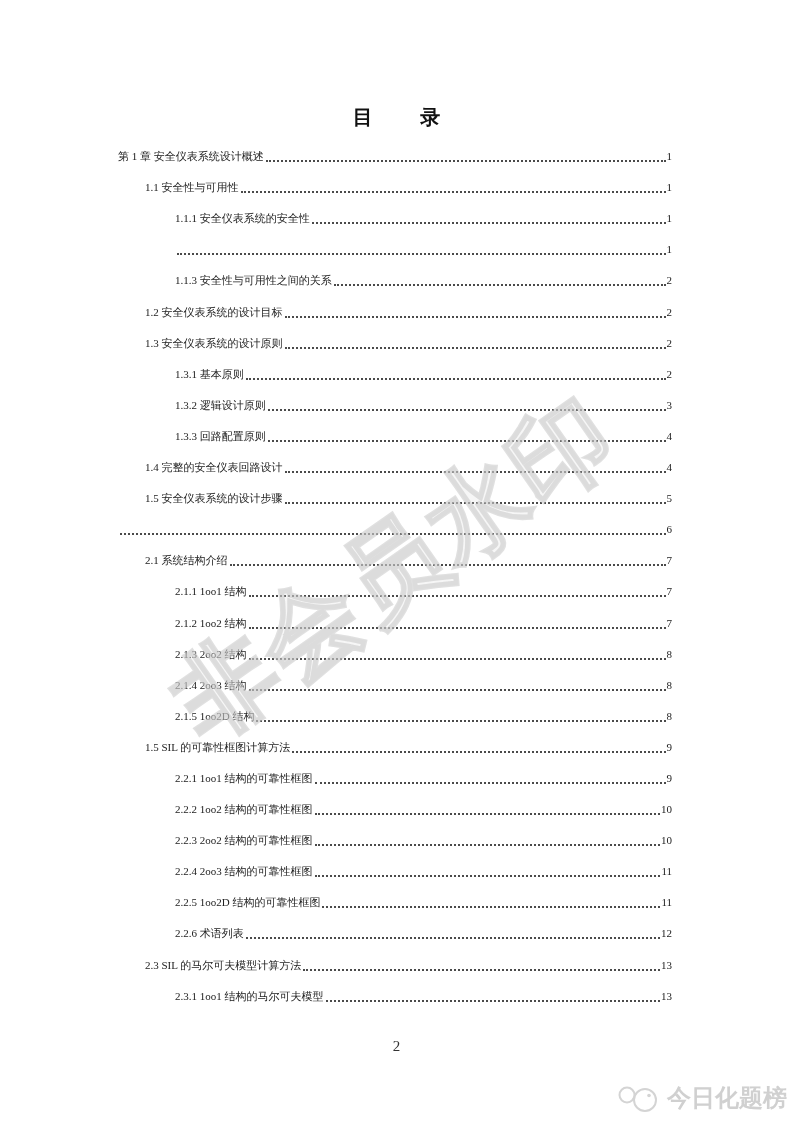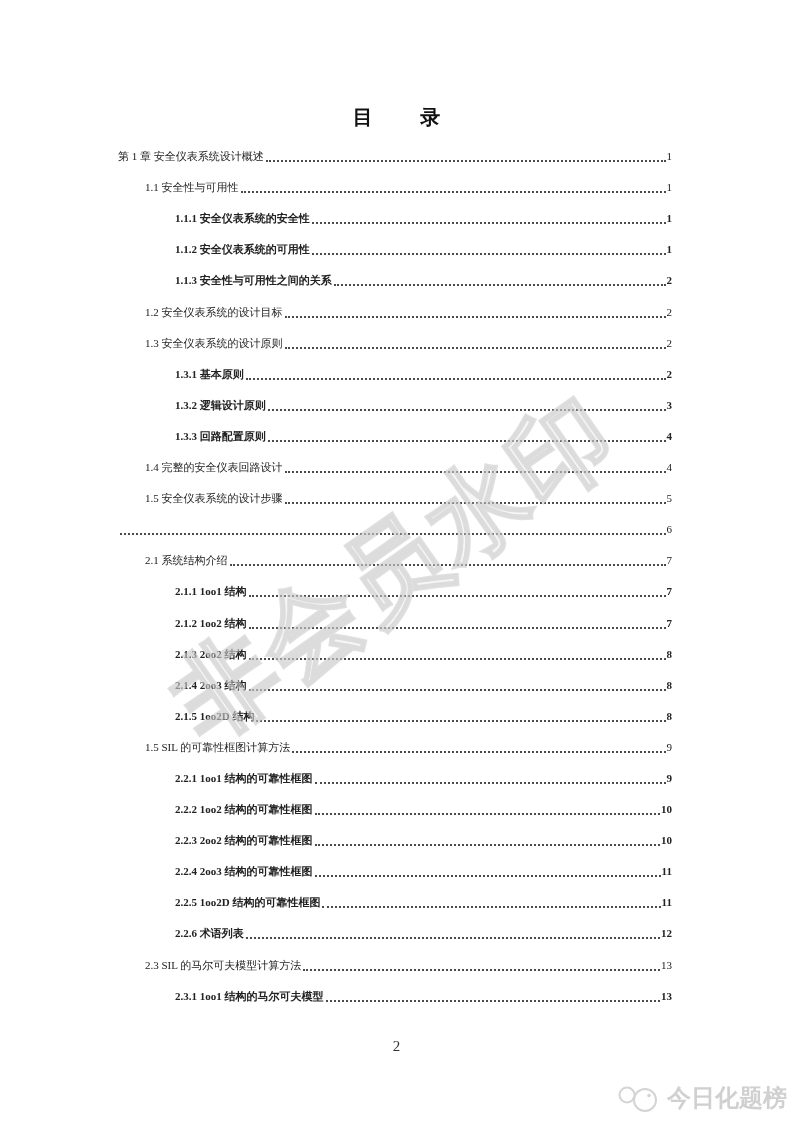--- a/index.html
+++ b/index.html
@@ -31,21 +31,21 @@
     z-index:1;
   }
   .row {
     display:flex;
     align-items:flex-end;
     height:31.1px;
     font-size:11px;
     text-align:center;
   }
   .row.lvl2 { padding-left:27px; }
-  .row.lvl3 { padding-left:57px;font-weight:bold; }
+  .row.lvl3 { padding-left:57px; }
   .label { white-space:pre; line-height:20px; }
   .dots {
     flex:1;
     min-width:8px;
     border-bottom:2px dotted #4a4a4a;
     margin:0 1px 4px 2px;
   }
   .pg { line-height:20px; }
   .footer-num {
     margin-top:32px;
@@ -106,21 +106,20 @@
     <span class="pg">1</span>
   </div>
 
   <div class="row lvl3">
     <span class="label">1.1.1 安全仪表系统的安全性</span>
     <span class="dots"></span>
     <span class="pg">1</span>
   </div>
 
   <div class="row lvl3">
-    <span class="label">1.1.2 安全仪表系统的可用性</span>
     <span class="dots"></span>
     <span class="pg">1</span>
   </div>
 
   <div class="row lvl3">
     <span class="label">1.1.3 安全性与可用性之间的关系</span>
     <span class="dots"></span>
     <span class="pg">2</span>
   </div>
 

